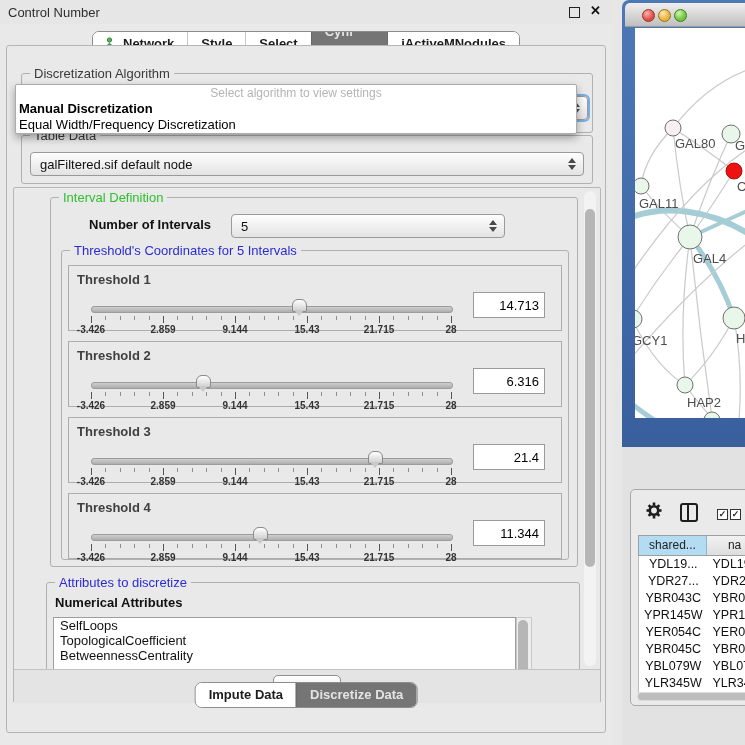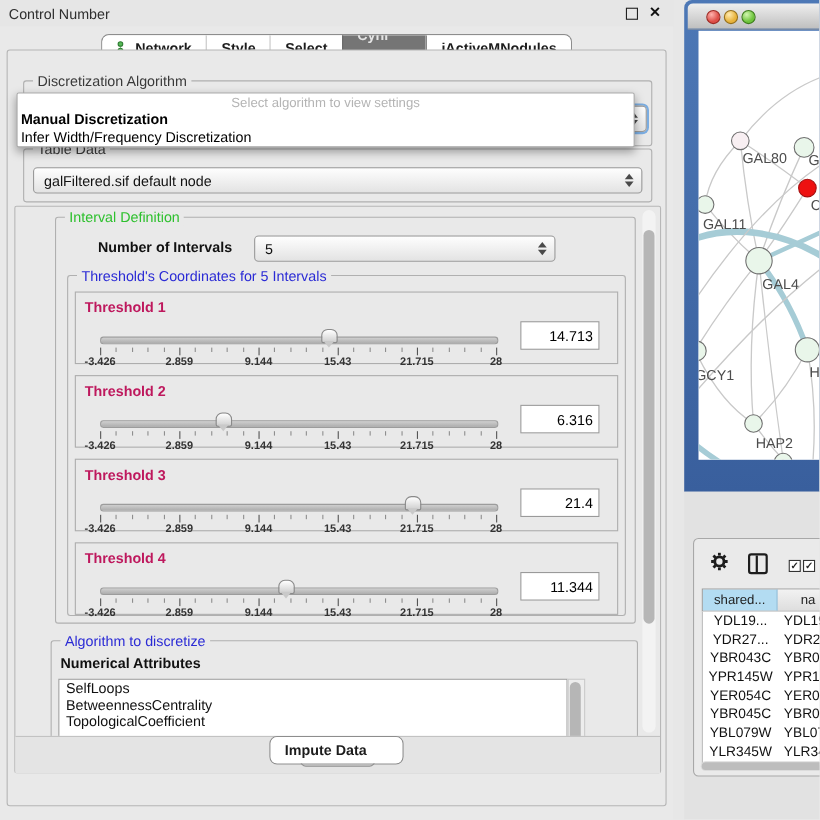--- a/index.html
+++ b/index.html
@@ -60,21 +60,21 @@
            border-radius:6px;z-index:5;}
   .vthumb{position:absolute;left:1px;top:18px;width:10px;height:358px;background:#b6b6b6;border-radius:5px;}
 
   .int-group{left:36px;top:9px;width:526px;height:368px;}
   .spin-row{position:absolute;left:0;top:14px;width:100%;height:26px;}
   .spin-row label{position:absolute;left:38px;top:5px;font-size:13px;font-weight:bold;color:#111;}
   .spinner{left:180px;top:2px;width:272px;}
   .thr-group{left:10px;top:52px;width:506px;height:308px;}
   #thresholds{position:absolute;left:6px;top:14px;width:494px;}
   .thr{position:relative;height:64px;margin-bottom:10px;border:1px solid #adadad;background:#e9e9e9;}
-  .thr-label{position:absolute;left:8px;top:6px;font-size:13px;font-weight:bold;color:#be185d;}
+  .thr-label{position:absolute;left:8px;top:6px;font-size:13px;font-weight:bold;color:#404040;}
   .thr-value{position:absolute;right:16px;top:26px;width:60px;height:24px;border:1px solid #9a9a9a;
              background:#fff;font-size:13px;text-align:right;padding:0 5px;
              font-family:"Liberation Sans",sans-serif;}
   .slider{position:absolute;left:22px;top:36px;width:360px;height:28px;}
   .track{position:absolute;left:0;top:4px;width:100%;height:5px;border-radius:3px;
          background:linear-gradient(#cfcfcf,#adadad);border:1px solid #9c9c9c;}
   .thumb{position:absolute;top:-3px;width:13px;height:11px;margin-left:-7px;
          background:linear-gradient(#ffffff,#cfcfcf);border:1px solid #8a8a8a;
          border-radius:6px 6px 2px 2px;}
   .thumb::after{content:'';position:absolute;left:1px;top:10px;border-left:5.5px solid transparent;
@@ -90,21 +90,21 @@
              border:1px solid #9e9e9e;overflow:hidden;}
   .attr-item{font-size:13px;line-height:15px;padding-left:6px;color:#111;white-space:nowrap;}
   .attr-scroll{position:absolute;left:469px;top:34px;width:14px;height:70px;background:#ededed;border:1px solid #c9c9c9;}
   .attr-thumb{position:absolute;left:1px;top:2px;width:10px;height:56px;background:#b6b6b6;border-radius:5px;}
 
   .footer{position:absolute;left:0;top:481px;width:100%;height:33px;background:#e4e4e4;border-top:1px solid #c2c2c2;}
   .apply{position:absolute;left:50%;top:5px;transform:translateX(-50%);width:68px;height:22px;
          background:linear-gradient(#ffffff,#e6e6e6);border:1px solid #8f8f8f;border-radius:5px;
          font-size:13px;font-family:"Liberation Sans",sans-serif;color:#111;}
 
-  #bottom-tabs{top:623px;left:50%;transform:translateX(-50%);flex-direction:column;}
+  #bottom-tabs{top:636px;left:50%;transform:translateX(-50%);}
 
   
   .netwin{position:absolute;left:622px;top:0;width:123px;height:447px;
           background:linear-gradient(180deg,#4d78b6,#395f9d);border-radius:7px 0 0 0;}
   .net-titlebar{position:absolute;left:3px;top:3px;right:0;height:23px;border-radius:5px 0 0 0;
           background:linear-gradient(#efefef,#bfbfbf);border-bottom:1px solid #9a9a9a;}
   .light{position:absolute;top:6px;width:11px;height:11px;border-radius:50%;}
   .light.red{left:17px;background:radial-gradient(circle at 35% 30%,#ffb3ae,var(--mac-red,#dd4f48) 60%);border:1px solid #9e2a24;}
   .light.yellow{left:33px;background:radial-gradient(circle at 35% 30%,#ffeab0,var(--mac-yellow,#e8b33c) 60%);border:1px solid #96701c;}
   .light.green{left:49px;background:radial-gradient(circle at 35% 30%,#d2f5b0,var(--mac-green,#6fc53d) 60%);border:1px solid #3e7d1d;}
@@ -179,21 +179,21 @@
           <span class="combo-arrows">
               <i class="up"></i>
               <i class="dn"></i>
             </span>
         </div>
       </div>
 
       <div class="popup" id="popup">
           <div class="row placeholder">Select algorithm to view settings</div>
           <div class="row bold">Manual Discretization</div>
-          <div class="row normal">Infer Width/Frequency Discretization</div>
+          <div class="row normal">Equal Width/Frequency Discretization</div>
         </div>
 
       <div class="group td-group">
         <span class="gtitle gray">Table Data</span>
         <div class="combo">
           <span class="combo-val">galFiltered.sif default node</span>
           <span class="combo-arrows">
               <i class="up"></i>
               <i class="dn"></i>
             </span>
@@ -376,26 +376,26 @@
                       <span class="tick minor" style="left: 96%;"></span>
                       <span class="tick major" style="left: 100%;"></span>
                       <span class="tlabel" style="left: 100%;">28</span>
                     </div>
                   </div>
                 </div>
             </div>
           </div>
 
           <div class="group attr-group">
-            <span class="gtitle blue">Algorithm to discretize</span>
+            <span class="gtitle blue">Attributes to discretize</span>
             <div class="attr-sub">Numerical Attributes</div>
             <div class="attr-list" id="attr-list">
                 <div class="attr-item">SelfLoops</div>
+                <div class="attr-item">TopologicalCoefficient</div>
                 <div class="attr-item">BetweennessCentrality</div>
-                <div class="attr-item">TopologicalCoefficient</div>
               </div>
             <div class="attr-scroll">
                 <div class="attr-thumb"></div>
               </div>
           </div>
 
         </div>
         <div class="vscroll">
             <div class="vthumb"></div>
           </div>

